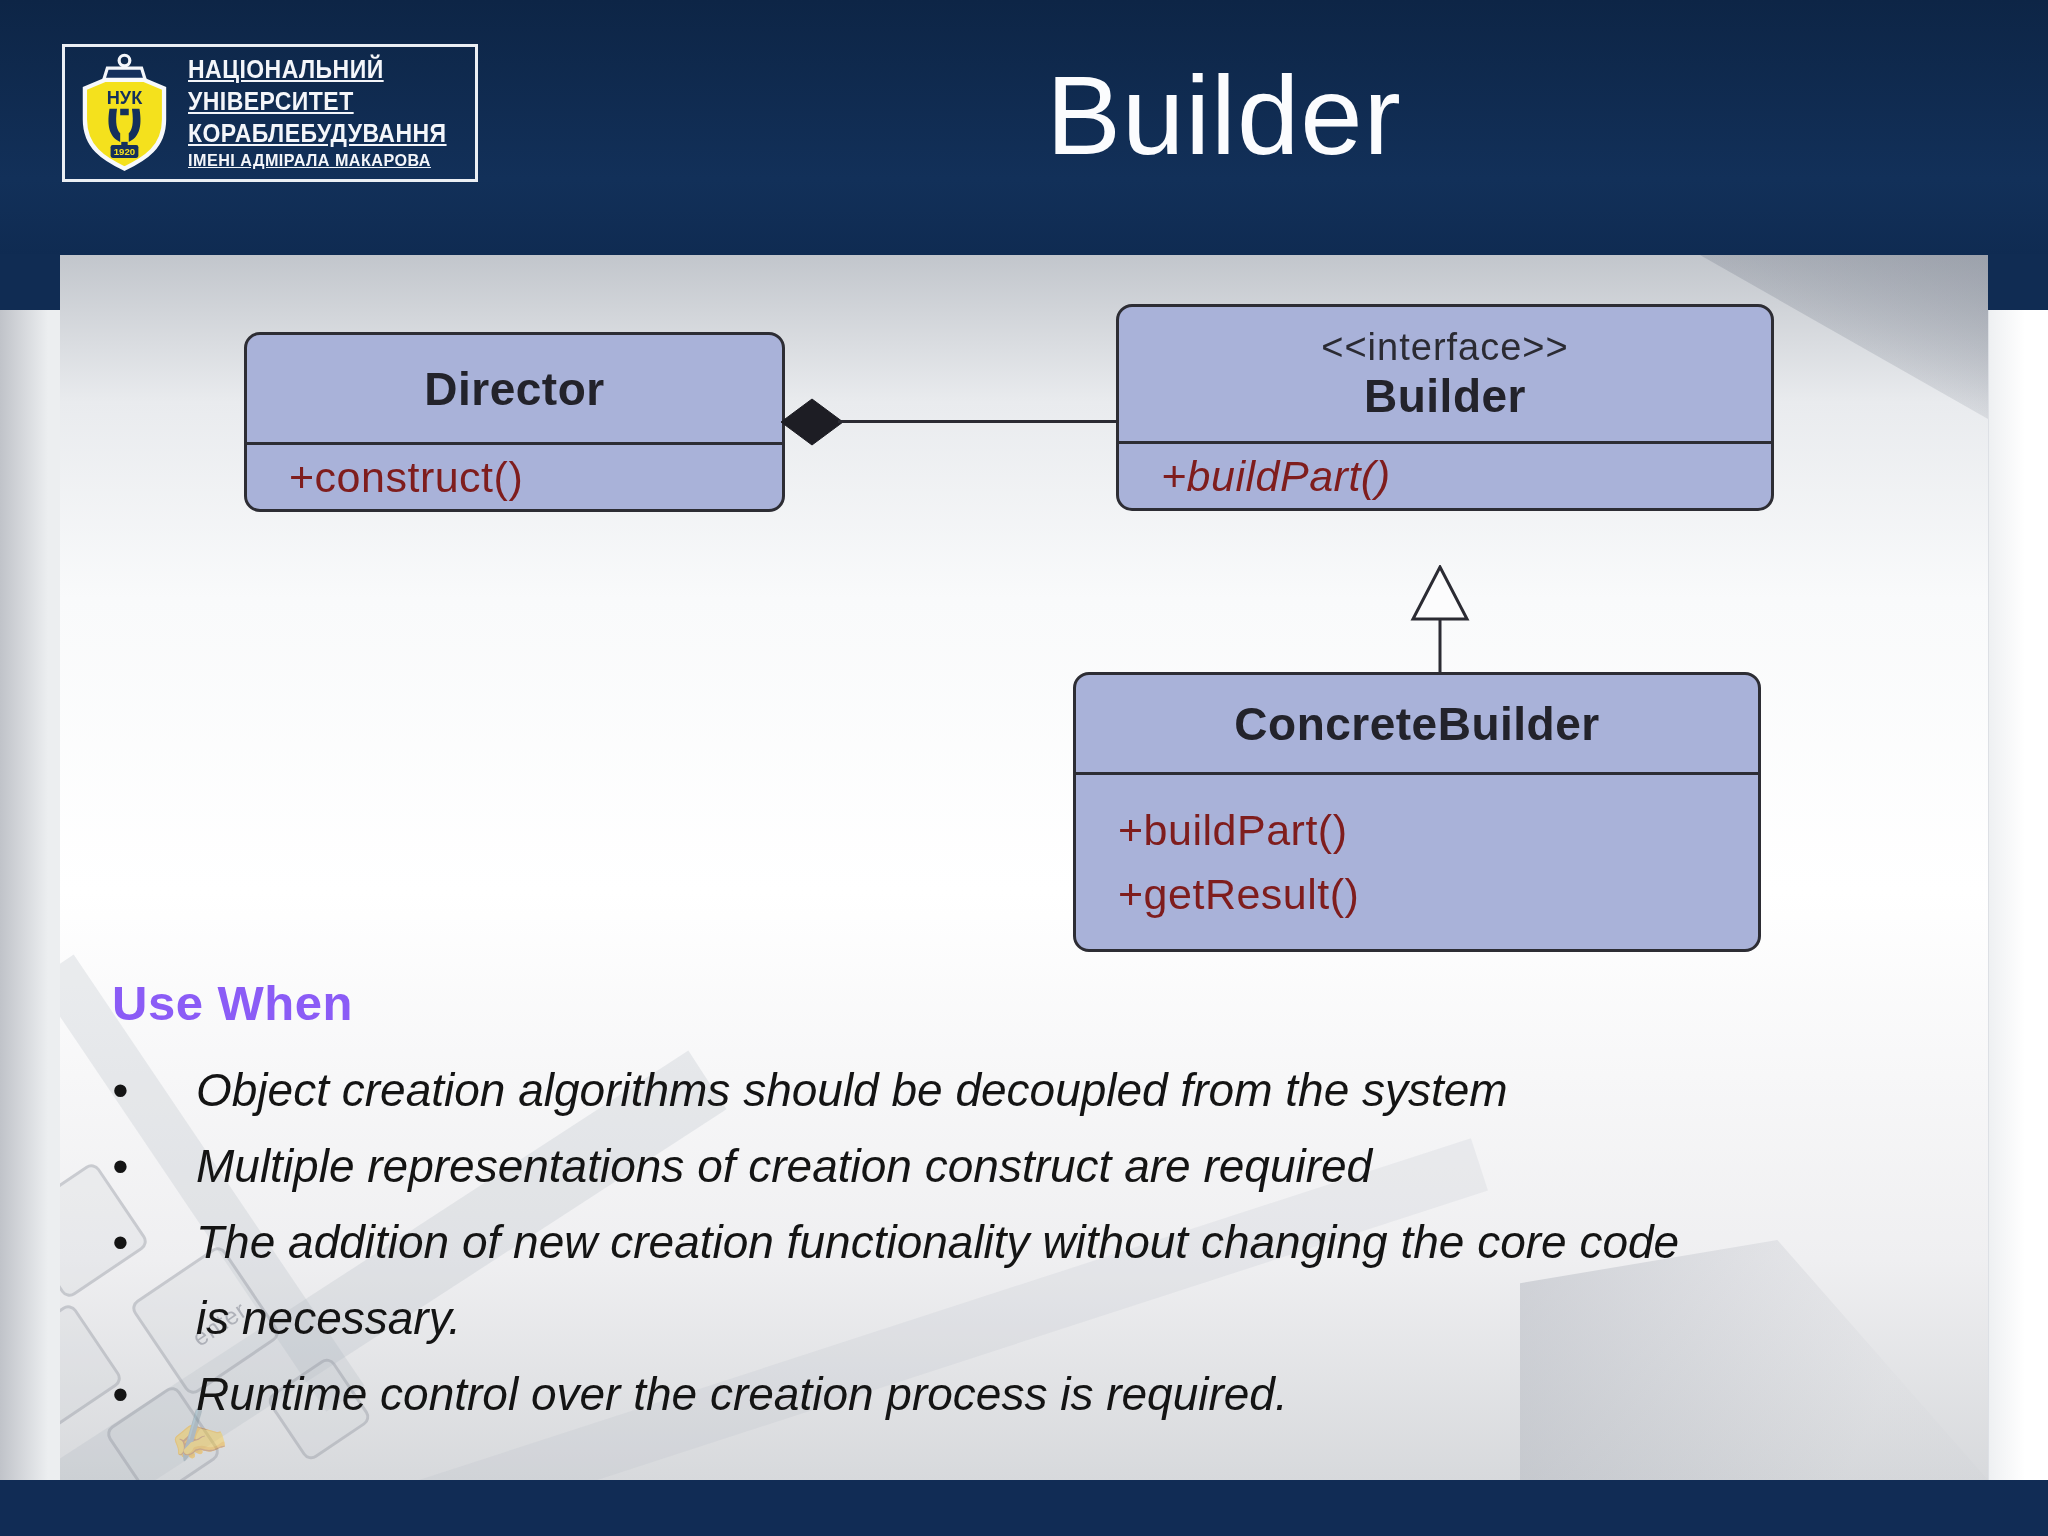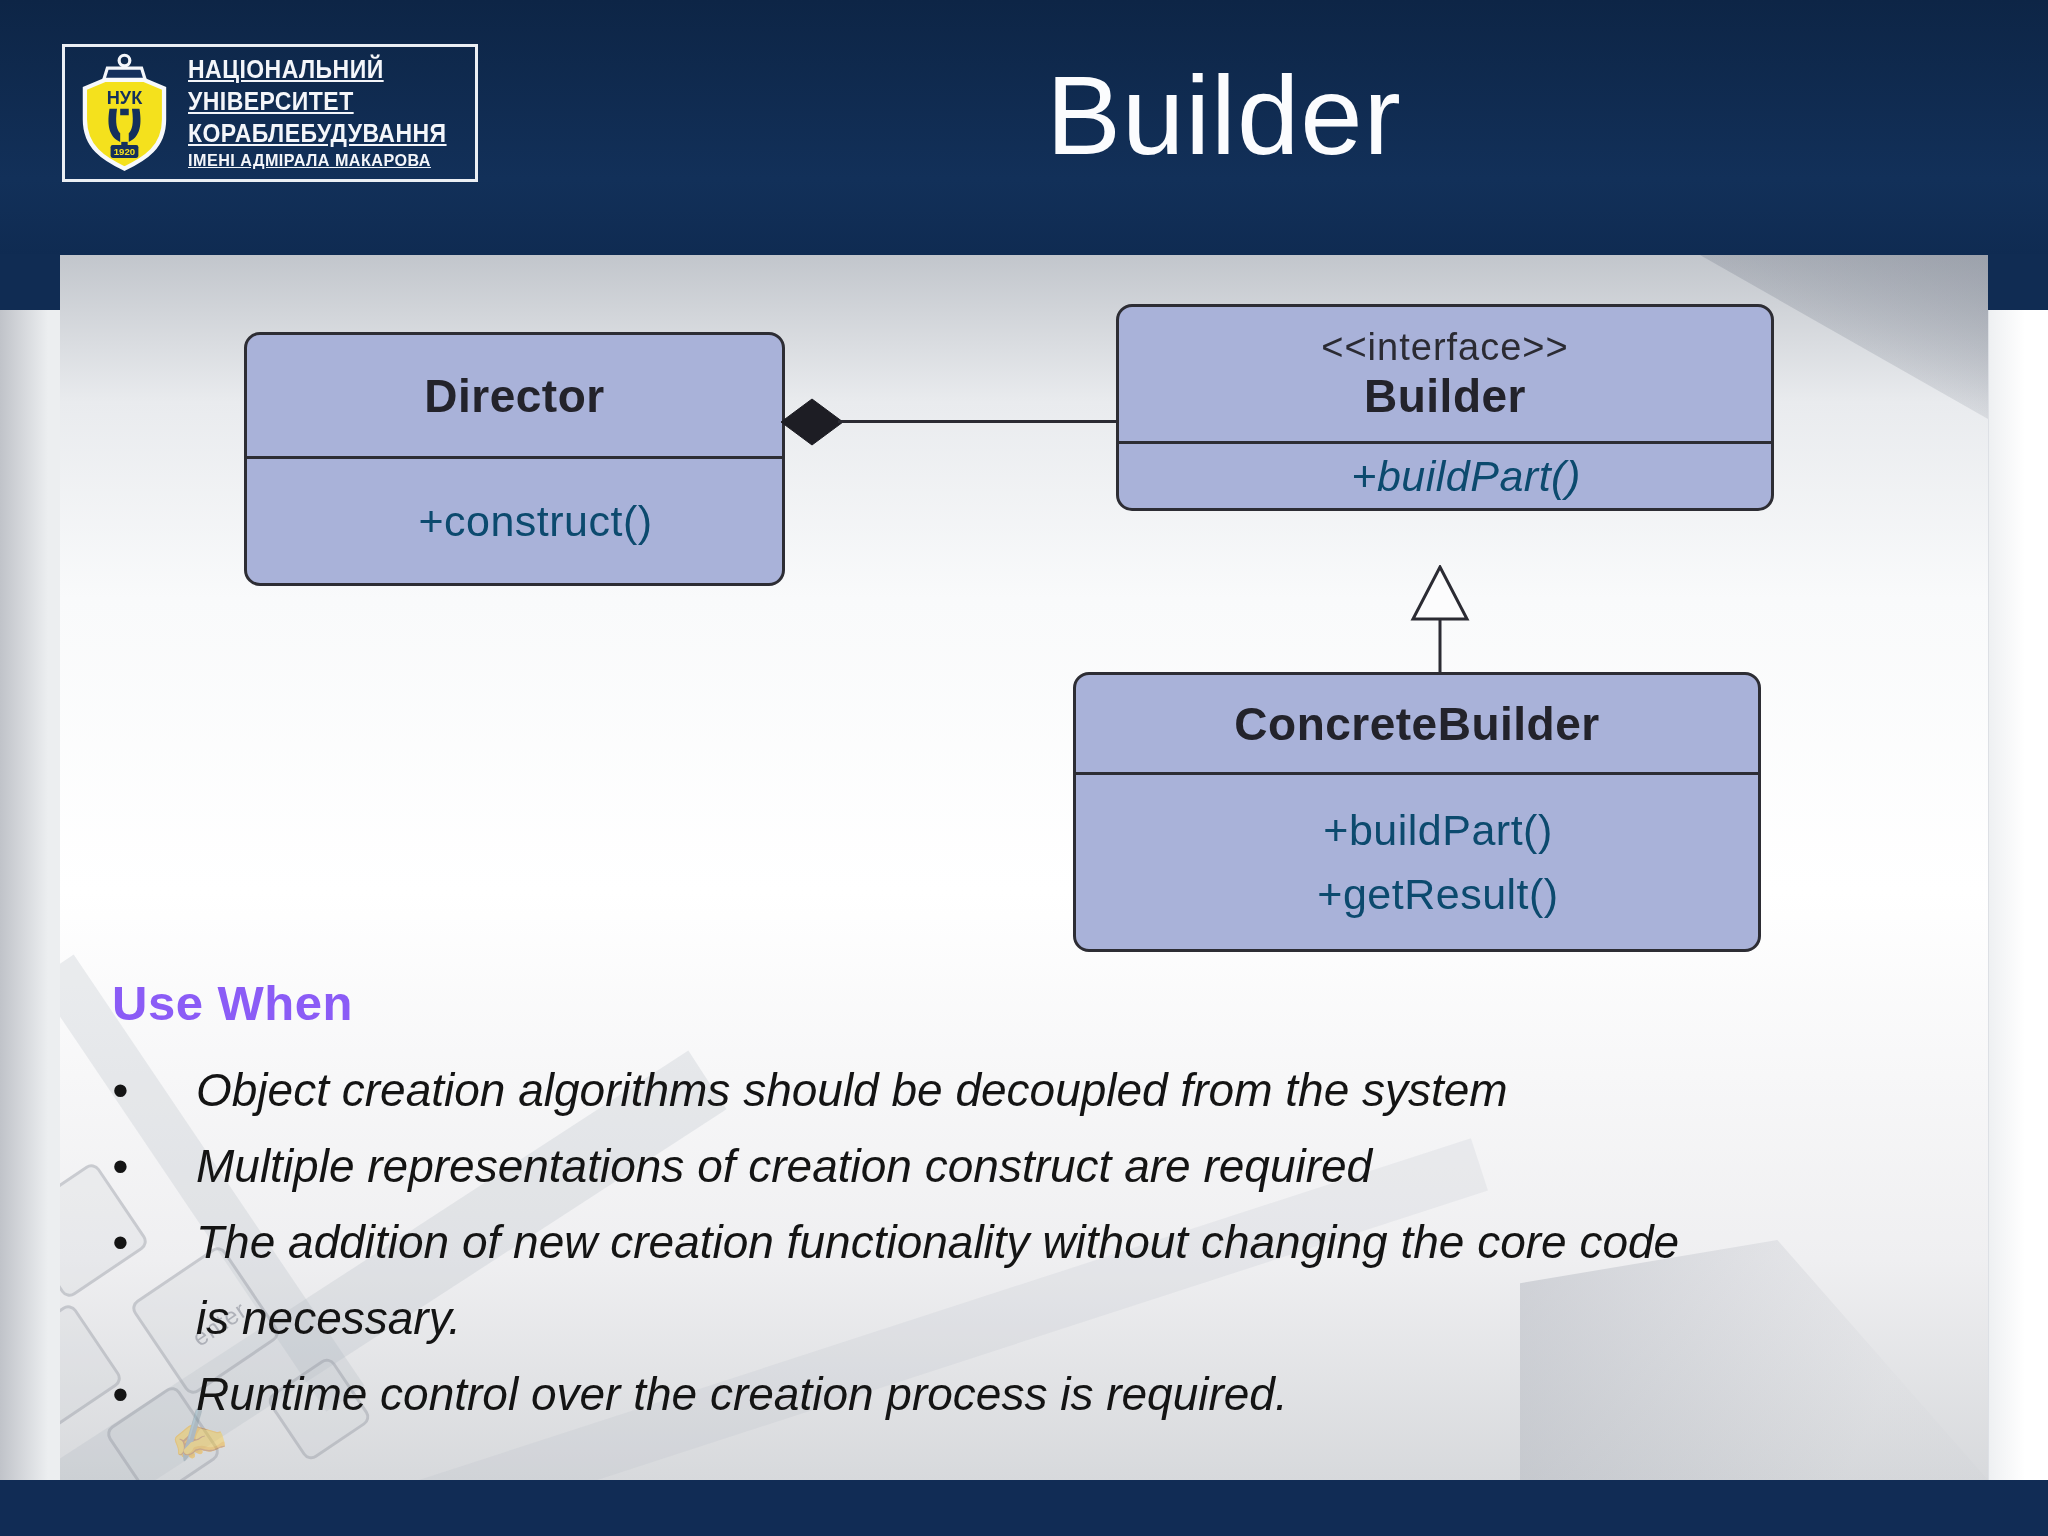--- a/index.html
+++ b/index.html
@@ -85,24 +85,24 @@
     color:#23232b; display:flex; flex-direction:column;
   }
   .uml-head{
     box-sizing:border-box; border-bottom:3px solid #2d2d34;
     display:flex; flex-direction:column; align-items:center; justify-content:center;
   }
   .uml-title{font-weight:bold; font-size:46px; letter-spacing:0.5px;}
   .uml-stereotype{font-size:38px; letter-spacing:1px; color:#2b2b33;}
   .uml-methods{
     flex:1; display:flex; flex-direction:column; justify-content:center;
-    padding-left:42px; font-size:43px; color:#0c4a6e; letter-spacing:0.5px; line-height:64px;align-items:center;
+    padding-left:42px; font-size:43px; color:#7f1d1d; letter-spacing:0.5px; line-height:64px;
   }
   .uml-methods.italic{font-style:italic;}
-  .box-director{left:244px; top:332px; width:541px; height:254px;}
+  .box-director{left:244px; top:332px; width:541px; height:180px;}
   .box-director .uml-head{height:124px;}
   .box-builder{left:1116px; top:304px; width:658px; height:207px;}
   .box-builder .uml-head{height:158px;}
   .box-concrete{left:1073px; top:672px; width:688px; height:280px;}
   .box-concrete .uml-head{height:100px;}
   .conn-line{position:absolute; left:838px; top:420px; width:280px; height:3px; background:#2b2b33;}
   .svg-abs{position:absolute;}
   
   .use-when-heading{
     position:absolute; left:112px; top:975px; margin:0;

